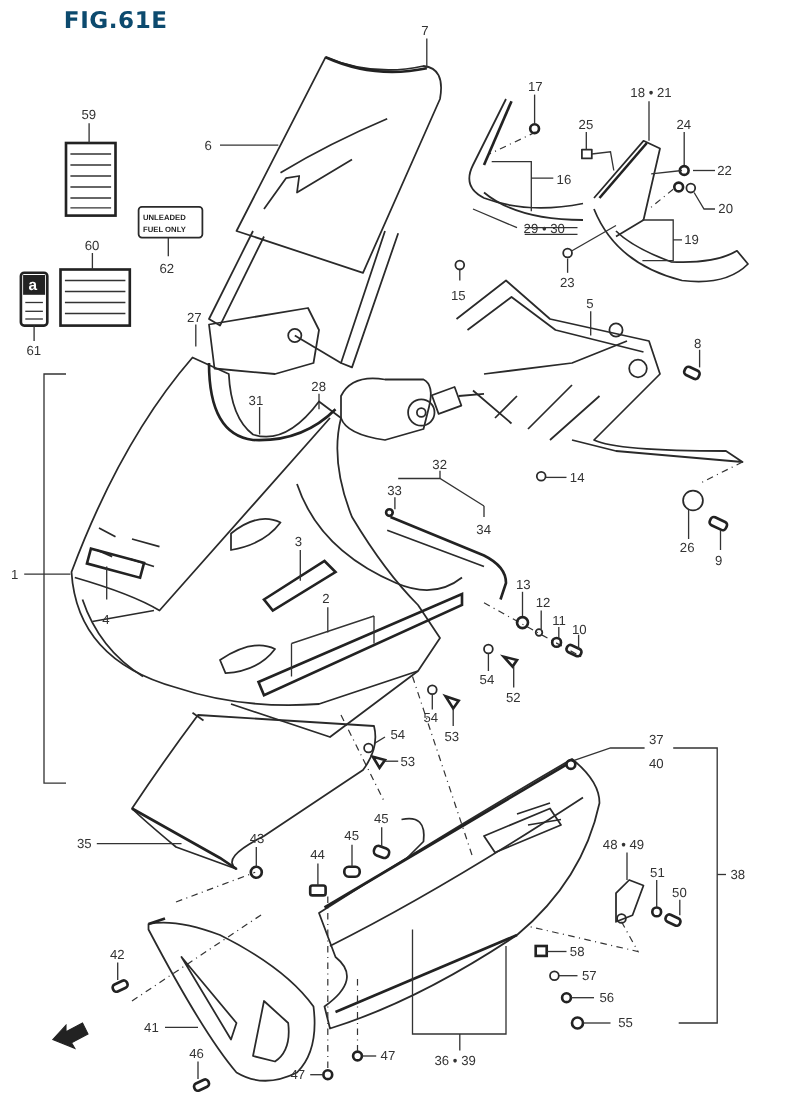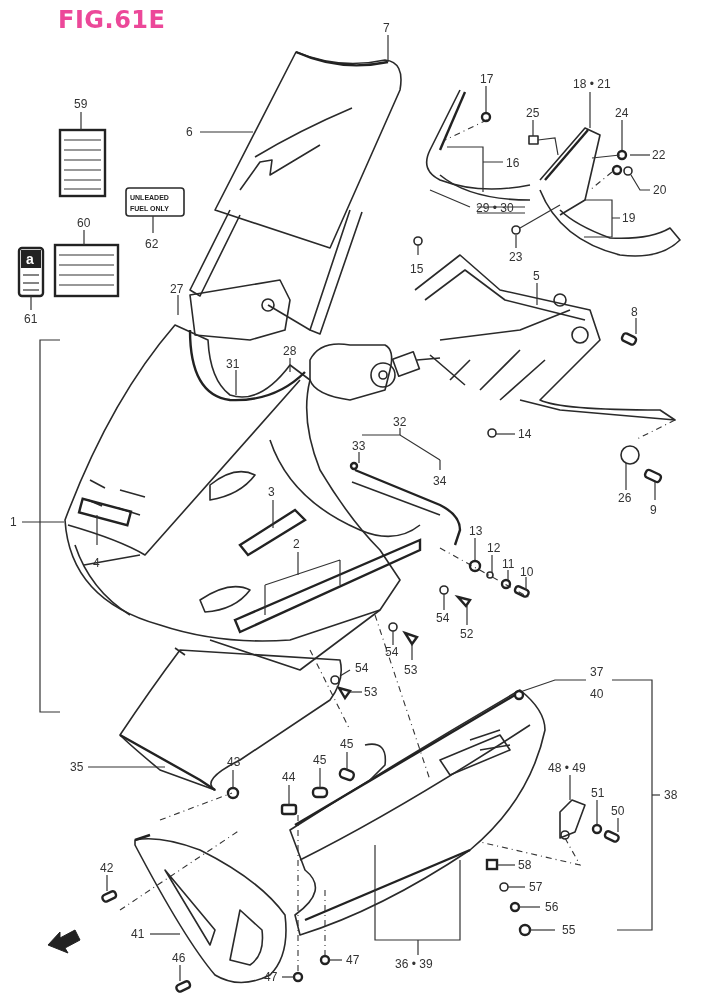--- a/index.html
+++ b/index.html
@@ -1,17 +1,17 @@
 <!DOCTYPE html>
 <html><head>
 <meta charset="utf-8">
 <style>
   html, body { margin: 0; padding: 0; background: #ffffff; }
   body { width: 717px; height: 1000px; position: relative; overflow: hidden; font-family: "Liberation Sans", sans-serif; }
-  #fig-title { position: absolute; left: 58px; top: 6px; font-family: "DejaVu Sans", sans-serif; font-weight: bold; font-size: 24px; color: #ec4899; letter-spacing: 0.5px; }
+  #fig-title { position: absolute; left: 58px; top: 6px; font-family: "DejaVu Sans", sans-serif; font-weight: bold; font-size: 21px; color: #0c4a6e; letter-spacing: 0.5px; }
   svg#diagram { position: absolute; left: 0; top: 0; }
   .lbl { font-family: "Liberation Sans", sans-serif; font-size: 12px; fill: #333; }
   .ln { stroke: #333; stroke-width: 1.2; fill: none; }
   .part { stroke: #2a2a2a; stroke-width: 1.6; fill: none; stroke-linejoin: round; }
   .thick { stroke: #222; stroke-width: 2.4; fill: none; }
   .dash { stroke: #333; stroke-width: 1.1; fill: none; stroke-dasharray: 6 4 1 4; }
   .sticker-text { font-family: "Liberation Sans", sans-serif; font-size: 7px; font-weight: bold; fill: #222; }
 </style>
 </head>
 <body>

